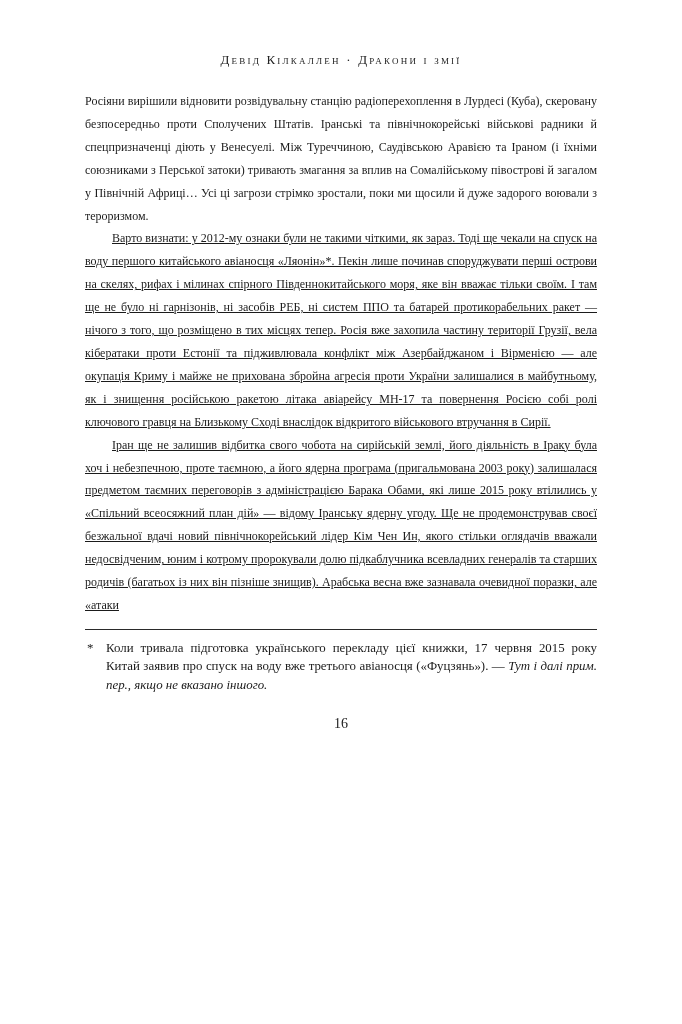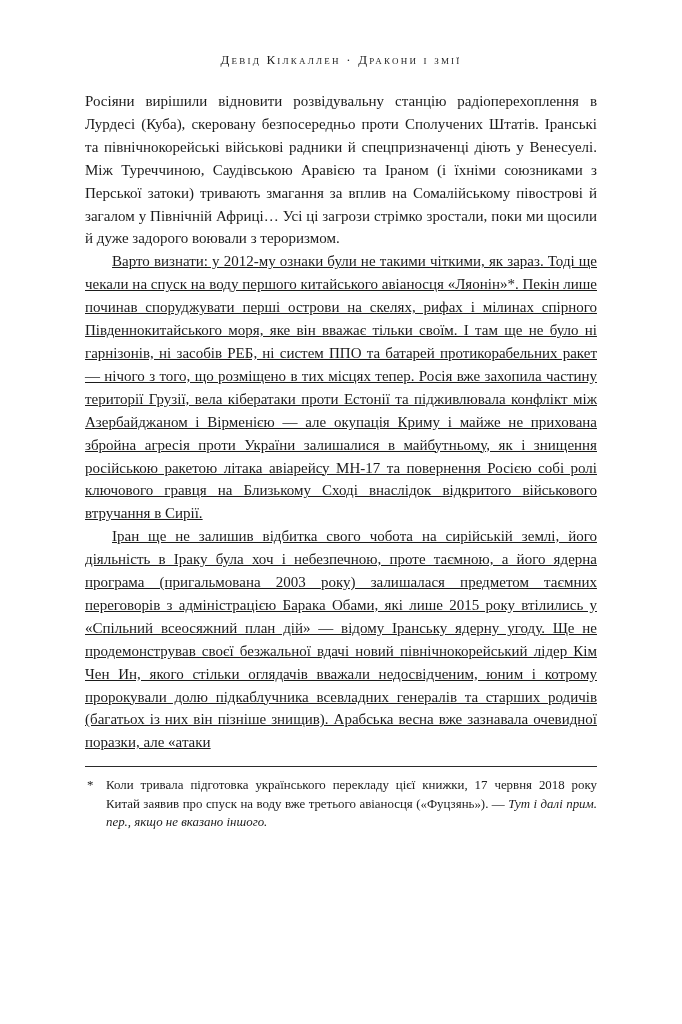--- a/index.html
+++ b/index.html
@@ -22,21 +22,21 @@
   .running-head {
     text-align: center;
     font-variant: small-caps;
     letter-spacing: 2.2px;
     font-size: 13px;
     color: #222222;
     margin-bottom: 22px;
     white-space: nowrap;
   }
   .text-block {
-    font-size: 15px;
+    font-size: 12px;
     line-height: 22.9px;
     text-align: justify;
     text-justify: inter-word;
     hyphens: auto;
     -webkit-hyphens: auto;
   }
   .para {
     margin: 0;
   }
   .para.indent {
@@ -83,17 +83,18 @@
 
   <main class="text-block">
     <p class="para no-indent">Росіяни вирішили відновити розвідувальну станцію радіоперехоплення в Лурдесі (Куба), скеровану безпосередньо проти Сполучених Штатів. Іранські та північнокорейські військові радники й спецпризначенці діють у Венесуелі. Між Туреччиною, Саудівською Аравією та Іраном (і їхніми союзниками з Перської затоки) тривають змагання за вплив на Сомалійському півострові й загалом у Північній Африці… Усі ці загрози стрімко зростали, поки ми щосили й дуже задорого воювали з тероризмом.</p>
     <p class="para indent">Варто визнати: у 2012-му ознаки були не такими чіткими, як зараз. Тоді ще чекали на спуск на воду першого китайського авіаносця «Ляонін»*. Пекін лише починав споруджувати перші острови на скелях, рифах і мілинах спірного Південнокитайського моря, яке він вважає тільки своїм. І там ще не було ні гарнізонів, ні засобів РЕБ, ні систем ППО та батарей протикорабельних ракет — нічого з того, що розміщено в тих місцях тепер. Росія вже захопила частину території Грузії, вела кібератаки проти Естонії та підживлювала конфлікт між Азербайджаном і Вірменією — але окупація Криму і майже не прихована збройна агресія проти України залишалися в майбутньому, як і знищення російською ракетою літака авіарейсу MH-17 та повернення Росією собі ролі ключового гравця на Близькому Сході внаслідок відкритого військового втручання в Сирії.</p>
     <p class="para indent">Іран ще не залишив відбитка свого чобота на сирійській землі, його діяльність в Іраку була хоч і небезпечною, проте таємною, а його ядерна програма (пригальмована 2003 року) залишалася предметом таємних переговорів з адміністрацією Барака Обами, які лише 2015 року втілились у «Спільний всеосяжний план дій» — відому Іранську ядерну угоду. Ще не продемонстрував своєї безжальної вдачі новий північнокорейський лідер Кім Чен Ин, якого стільки оглядачів вважали недосвідченим, юним і котрому пророкували долю підкаблучника всевладних генералів та старших родичів (багатьох із них він пізніше знищив). Арабська весна вже зазнавала очевидної поразки, але «атаки</p>
   </main>
 
   <div class="footnote-rule"></div>
 
   <div class="footnote">
-    <span class="fn-marker">*</span><span class="fn-text">Коли тривала підготовка українського перекладу цієї книжки, 17 червня 2018 року Китай заявив про спуск на воду вже третього авіаносця («Фуцзянь»). — </span><em class="fn-note">Тут і далі прим. пер., якщо не вказано іншого.</em>
+    <span class="fn-marker">*</span><span class="fn-text">Коли тривала підготовка українського перекладу цієї книжки, 17 червня 2015 року Китай заявив про спуск на воду вже третього авіаносця («Фуцзянь»). — </span><em class="fn-note">Тут і далі прим. пер., якщо не вказано іншого.</em>
   </div>
 
+  <footer class="page-number">16</footer>
 
 </div>
 
 </body></html>

